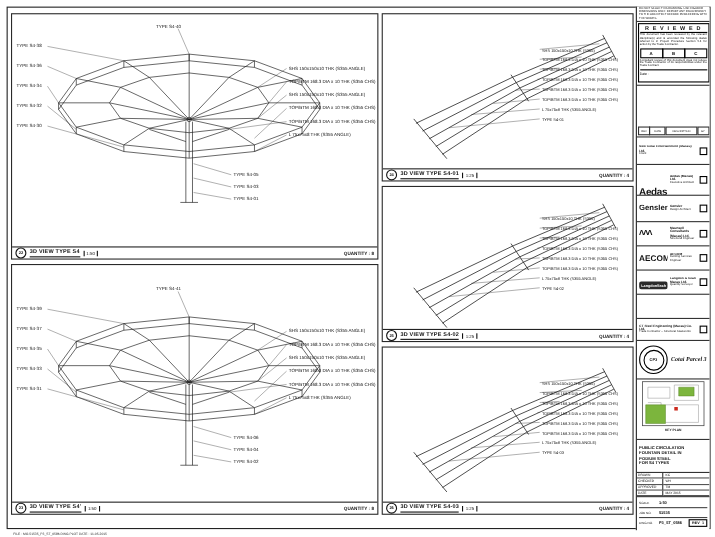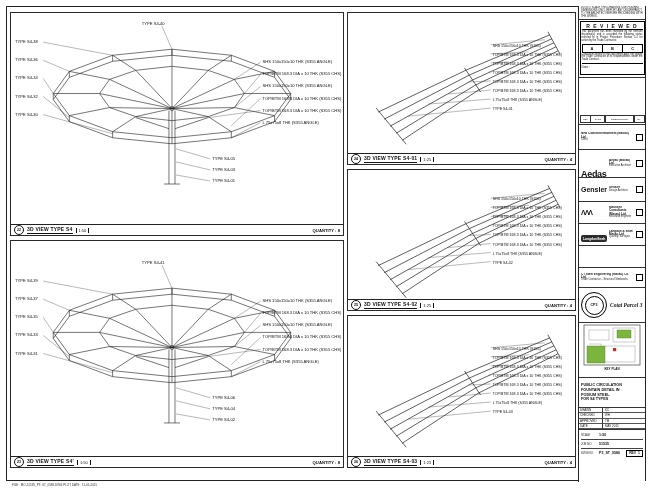--- a/index.html
+++ b/index.html
@@ -320,20 +320,30 @@
       <div class="firm">
         <div class="firm-logo lg-maunsell">ΛΛΛ</div>
         <div class="firm-text">
           <div class="firm-name">Maunsell Consultants (Macau) Ltd.</div>
           <div class="firm-desc">Structural Engineer</div>
         </div>
         <div class="chk"></div>
       </div>
     </div>
 
+    <div class="cell" style="height:22px">
+      <div class="firm">
+        <div class="firm-logo lg-aecom">AECOM</div>
+        <div class="firm-text">
+          <div class="firm-name">AECOM</div>
+          <div class="firm-desc">Building Services Engineer</div>
+        </div>
+        <div class="chk"></div>
+      </div>
+    </div>
 
     <div class="cell" style="height:22px">
       <div class="firm">
         <div class="firm-logo">
           <span class="lg-ls">LangdonSeah</span>
         </div>
         <div class="firm-text">
           <div class="firm-name">Langdon &amp; Seah Macau Ltd.</div>
           <div class="firm-desc">Quantity Surveyor</div>
         </div>

